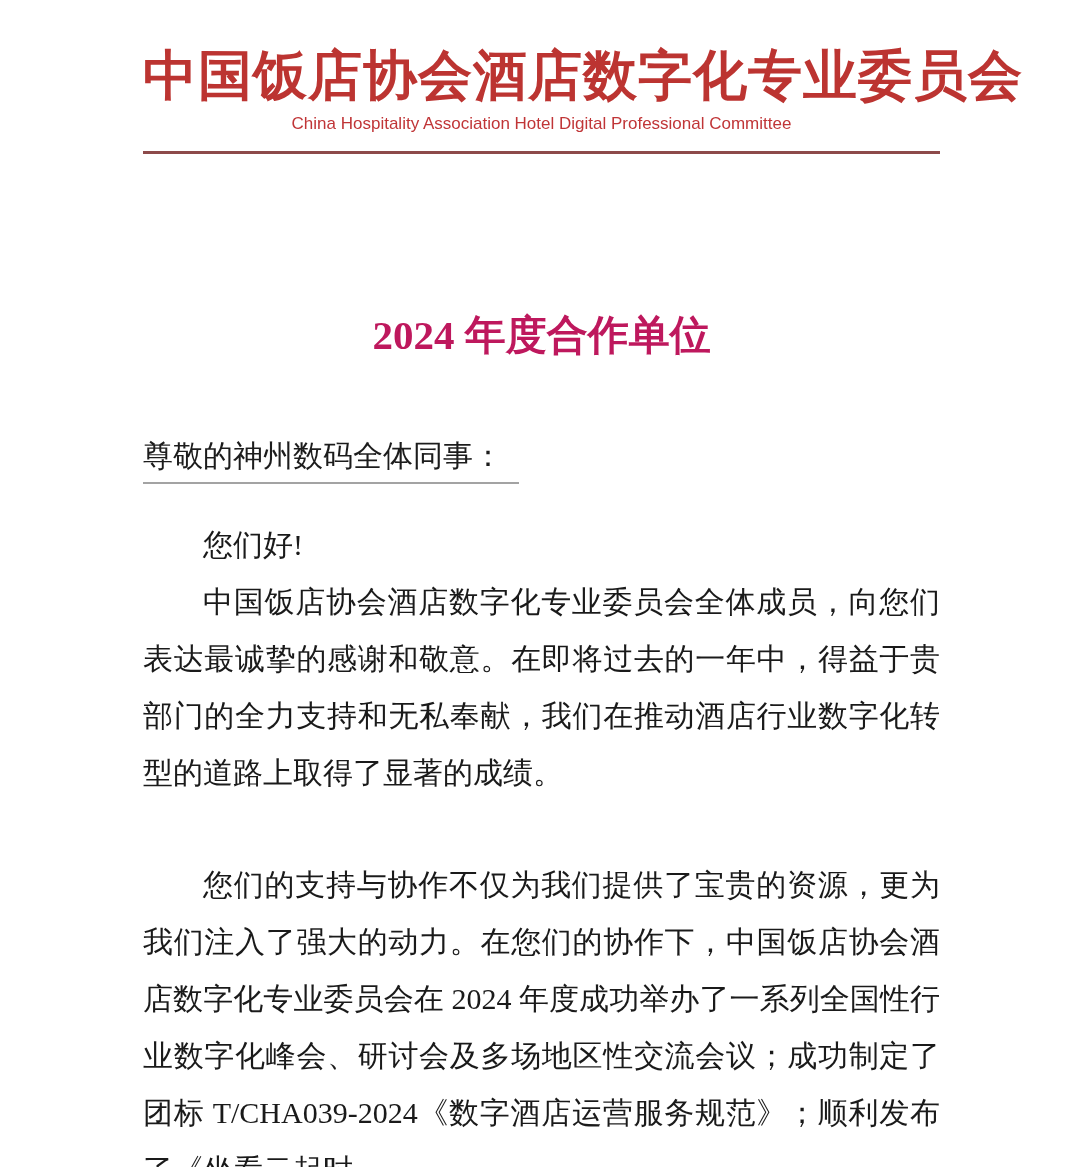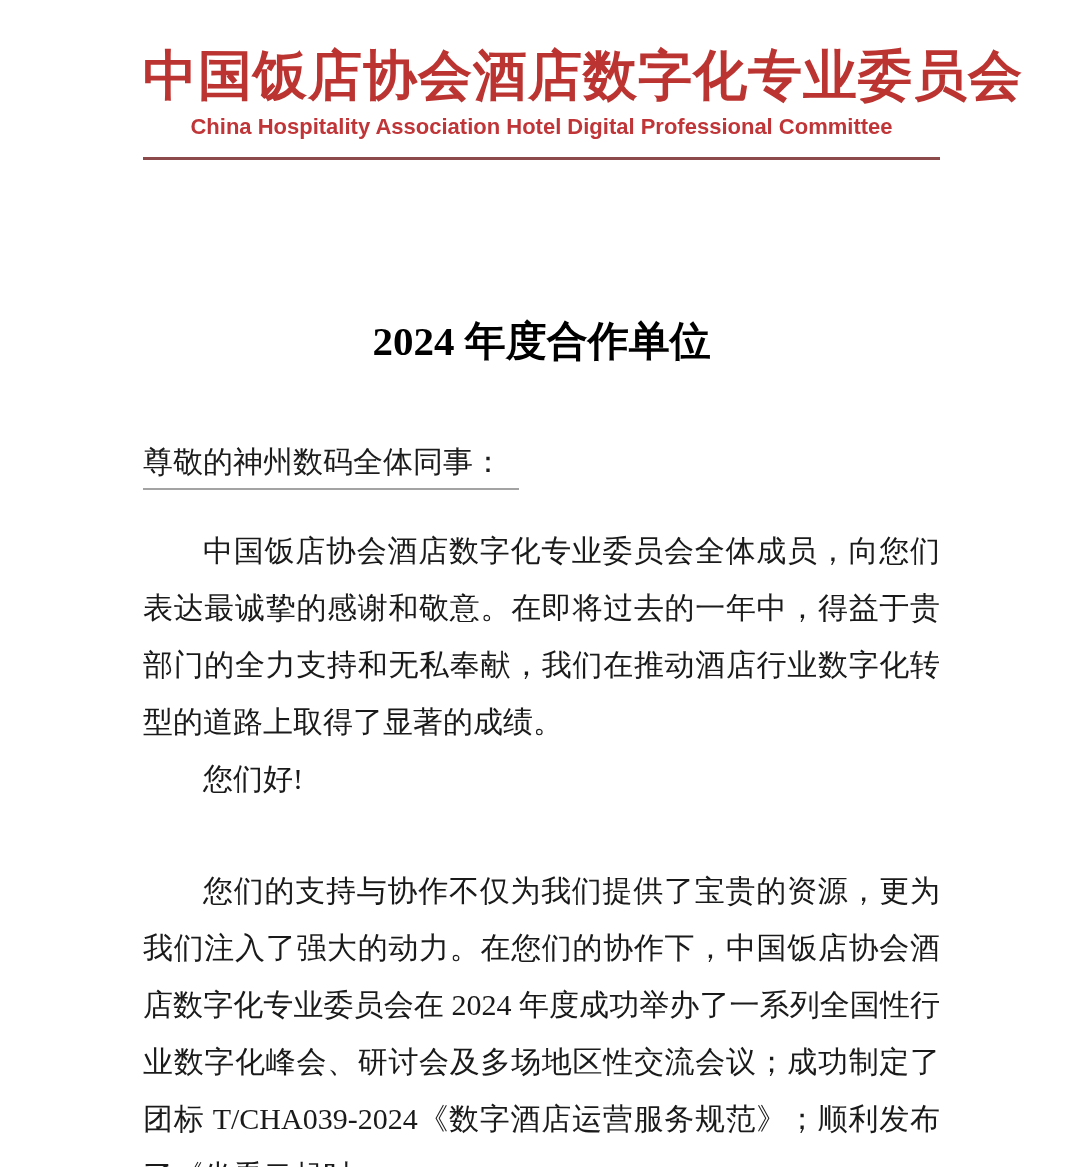--- a/index.html
+++ b/index.html
@@ -30,38 +30,38 @@
     font-size: 54px;
     font-weight: bold;
     line-height: 1.12;
     color: #bc3431;
     letter-spacing: 1px;
     white-space: nowrap;
   }
   .org-en {
     margin-top: 8px;
     font-family: "Liberation Sans", "DejaVu Sans", sans-serif;
-    font-size: 22px;
-    font-weight: bold;
+    font-size: 17px;
+    font-weight: normal;
     color: #c03537;
     white-space: nowrap;
     text-align: center;
   }
   .letterhead-rule {
     height: 3px;
     background: #8d4a4a;
     margin-top: 17px;
     border: none;
   }
   
   .title-block {
     margin-top: 148px;
     text-align: center;
     font-weight: bold;
-    color: #000000;
+    color: #be185d;
   }
   .title-line {
     font-size: 41px;
     line-height: 66px;
   }
   
   .salutation-row {
     margin-top: 68px;
     font-size: 30px;
   }
@@ -101,20 +101,20 @@
   <div class="title-block">
     <div class="title-line">2024 年度合作单位</div>
   </div>
 
   <div class="salutation-row">
     <span class="salutation">尊敬的神州数码全体同事：</span>
   </div>
 
   <div class="letter-body">
 
+      <p>您们好!</p>
+
       <p>中国饭店协会酒店数字化专业委员会全体成员，向您们表达最诚挚的感谢和敬意。在即将过去的一年中，得益于贵部门的全力支持和无私奉献，我们在推动酒店行业数字化转型的道路上取得了显著的成绩。</p>
-
-      <p>您们好!</p>
 
       <p>您们的支持与协作不仅为我们提供了宝贵的资源，更为我们注入了强大的动力。在您们的协作下，中国饭店协会酒店数字化专业委员会在 2024 年度成功举办了一系列全国性行业数字化峰会、研讨会及多场地区性交流会议；成功制定了团标 T/CHA039-2024《数字酒店运营服务规范》；顺利发布了《坐看云起时——</p>
     </div>
 
 </div>
 
 </body></html>

